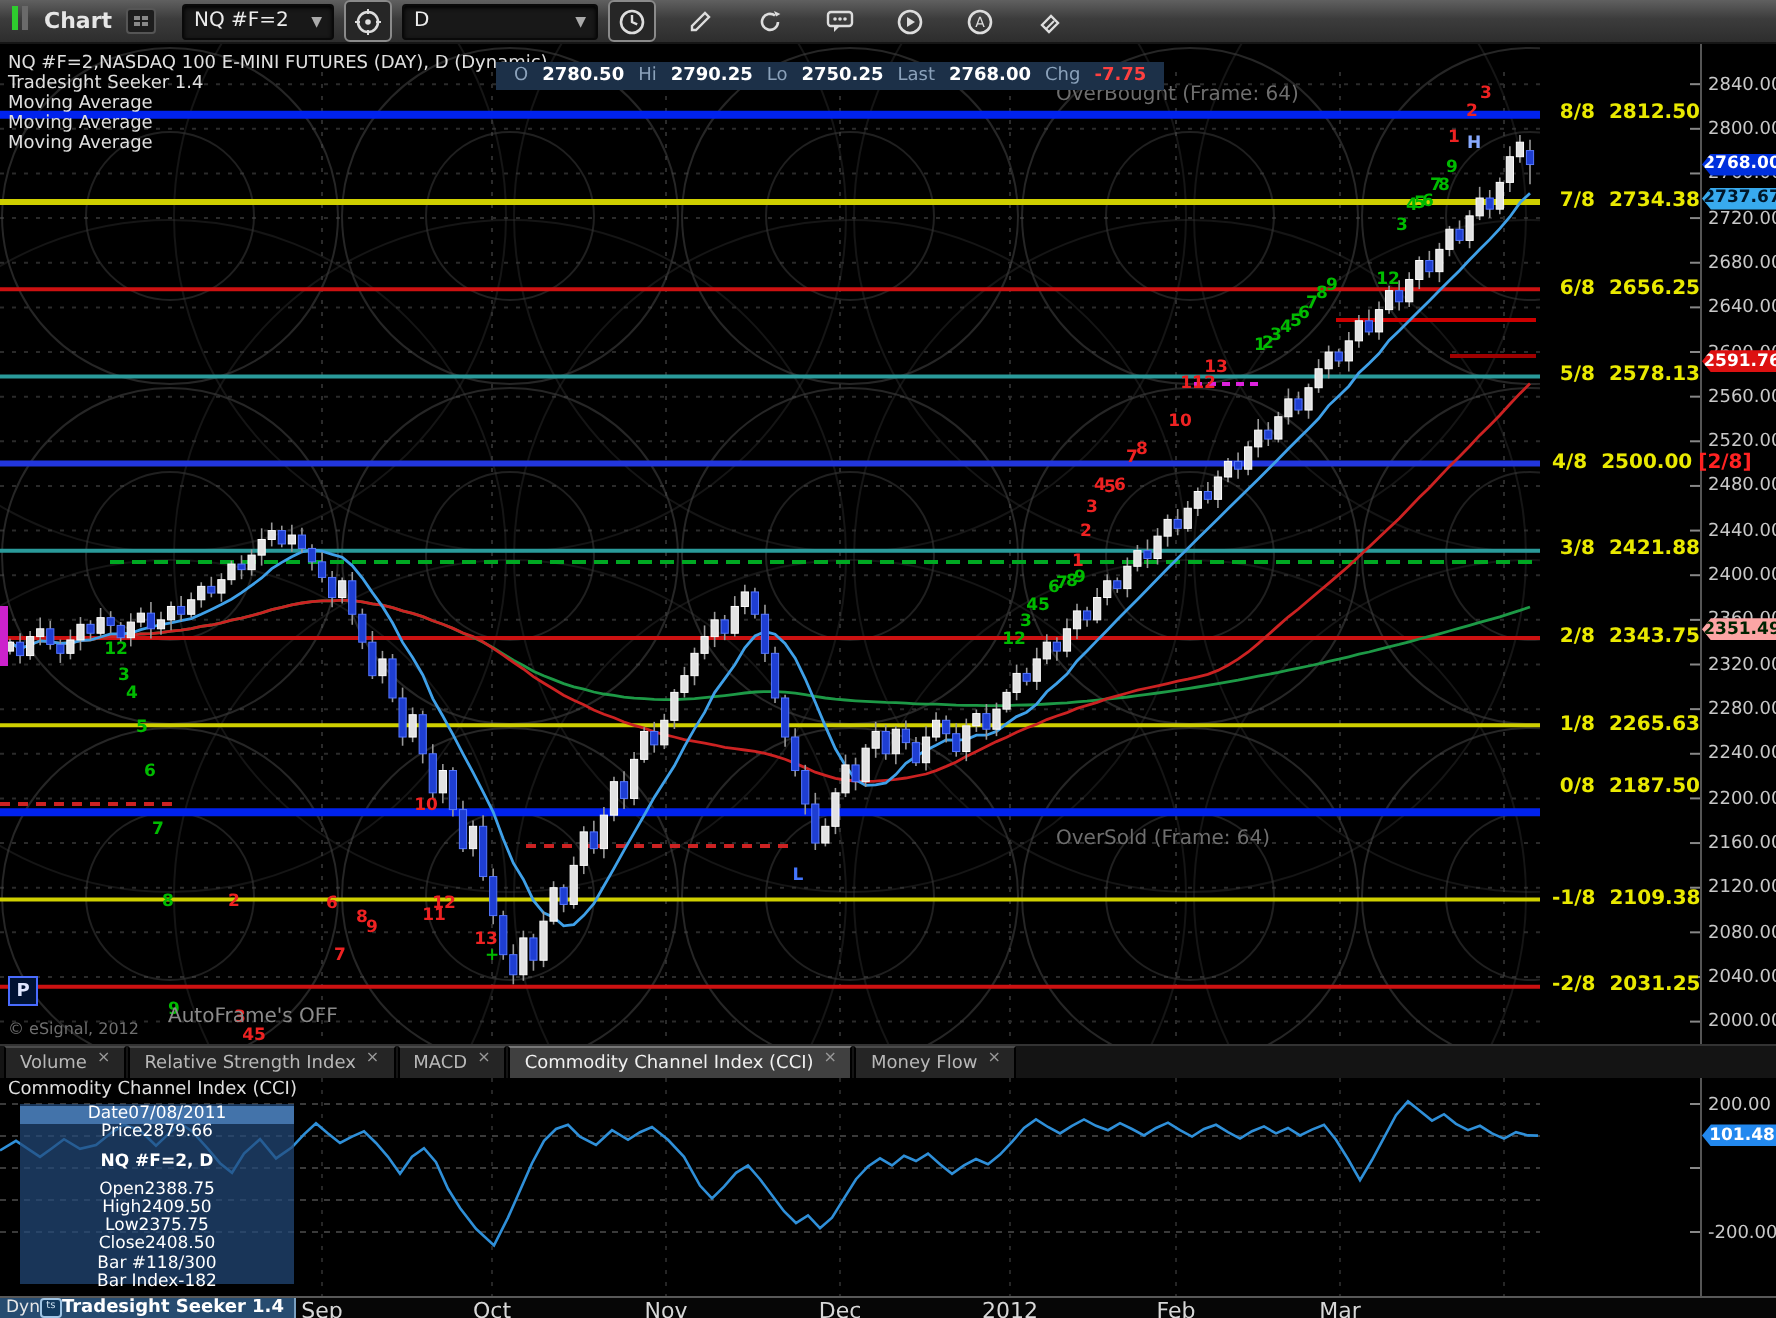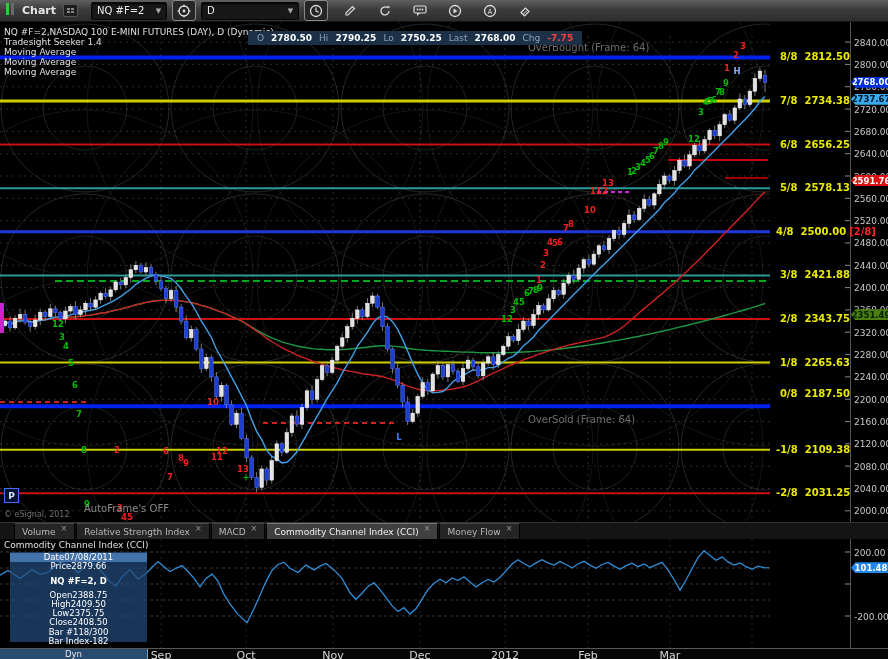--- a/index.html
+++ b/index.html
@@ -69,21 +69,21 @@
     color:#fff;font-size:8.5px;z-index:6;padding-top:1px;box-sizing:border-box;}
   .dw-row{display:flex;justify-content:center;padding:0 5px;height:9.3px;line-height:9.3px;white-space:nowrap;}
   .dw-row.hl{background:rgba(72,122,180,0.9);}
   .dw-title{text-align:center;font-weight:bold;height:13px;line-height:13px;}
   .dw-gap{height:3px;}
 
   
   .status-bar{position:absolute;top:648px;left:0;width:888px;height:11px;background:#060606;
     border-top:1px solid #585858;box-sizing:border-box;}
   .brand-box{position:absolute;left:0;top:0;height:10px;width:148px;background:rgba(42,82,122,0.92);
-    border-right:1px solid #7aa0c0;display:flex;align-items:center;gap:0;padding:0 3px;box-sizing:border-box;flex-direction:column;}
+    border-right:1px solid #7aa0c0;display:flex;align-items:center;gap:0;padding:0 3px;box-sizing:border-box;}
   .dyn{color:#e8e8e8;font-size:8.5px;}
   .brand-ico{width:9px;height:8px;background:#123a5e;border:1px solid #9fc4e4;border-radius:2px;
     color:#cfe4f4;font-size:5px;line-height:7px;text-align:center;}
   .brand{color:#fff;font-size:9px;font-weight:bold;white-space:nowrap;}
   .month{position:absolute;top:0;color:#d8d8d8;font-size:11px;transform:translateX(-50%);}
 </style>
 </head>
 <body>
 
 <div class="toolbar">
@@ -751,26 +751,26 @@
         <span class="frac">-1/8</span>
         <span>2109.38</span>
       </div>
       <div class="mlabel" style="top: 465.371px;">
         <span class="frac">-2/8</span>
         <span>2031.25</span>
       </div>
       <div class="badge" style="top: 54.764px; background: rgb(0, 48, 221); color: rgb(255, 255, 255);">2768.00</div>
       <div class="badge" style="top: 71.6881px; background: rgb(56, 170, 238); color: rgb(0, 23, 42);">2737.67</div>
       <div class="badge" style="top: 153.106px; background: rgb(221, 17, 17); color: rgb(255, 255, 255);">2591.76</div>
-      <div class="badge" style="top: 287.177px; background: #4d7c0f; color: rgb(0, 34, 0); text-align: center;">2351.49</div>
+      <div class="badge" style="top: 287.177px; background: #fca5a5; color: rgb(0, 34, 0); text-align: center;">2351.49</div>
     </div>
 </div>
 
 <div class="tab-bar" id="tab-bar">
-    <div class="tab" style="margin-left: 14px;">
+    <div class="tab" style="margin-left: 2px;">
       <span>Volume</span>
       <span class="x">×</span>
     </div>
     <div class="tab">
       <span>Relative Strength Index</span>
       <span class="x">×</span>
     </div>
     <div class="tab">
       <span>MACD</span>
       <span class="x">×</span>

